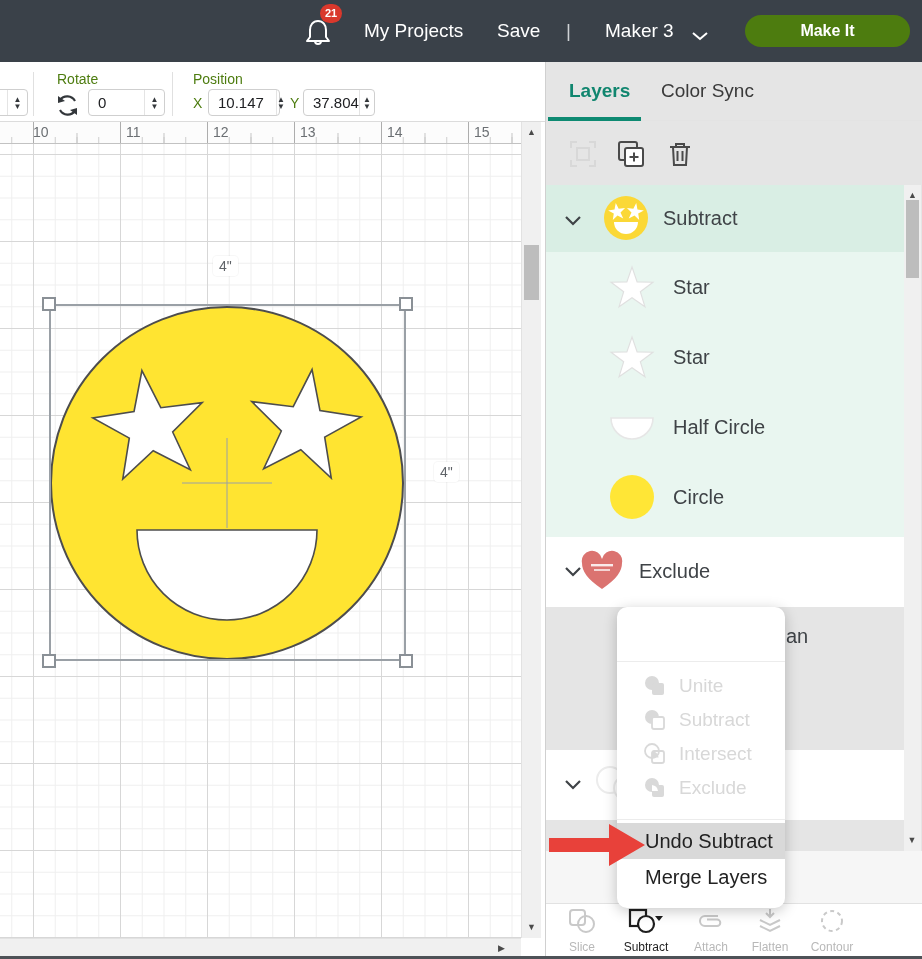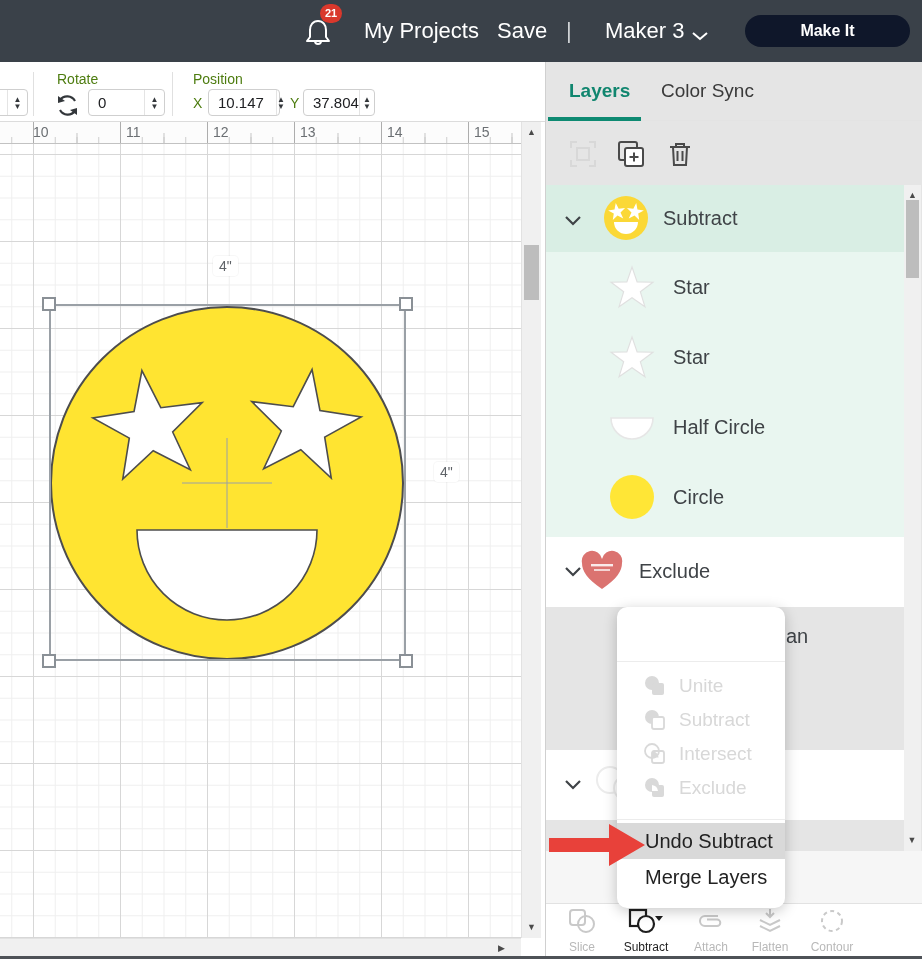--- a/index.html
+++ b/index.html
@@ -2,24 +2,24 @@
 <html><head>
 <meta charset="utf-8">
 <style>
   * { box-sizing: border-box; margin: 0; padding: 0; }
   html,body { width:922px; height:959px; overflow:hidden; }
   body { font-family:"Liberation Sans", sans-serif; position:relative; background:#fff; }
   .abs { position:absolute; }
 
   
   .header { left:0; top:0; width:922px; height:62px; background:#3a4149; z-index:5; }
-  .hdr-item { color:#fff; font-size:22px; font-weight:500; line-height:62px; white-space:nowrap; }
+  .hdr-item { color:#fff; font-size:19px; font-weight:500; line-height:62px; white-space:nowrap; }
   .badge { background:#d9382c; color:#fff; font-size:11px; font-weight:bold; border-radius:10px;
            min-width:22px; height:19px; line-height:19px; text-align:center; padding:0 4px; }
-  .makeit { background:#0f172a; color:#fff; border:none; border-radius:16px; width:165px; height:32px;
+  .makeit { background:#4d7c0f; color:#fff; border:none; border-radius:16px; width:165px; height:32px;
             font-size:16px; font-weight:bold; font-family:"Liberation Sans",sans-serif; cursor:pointer; }
 
   
   .toolbar { left:0; top:62px; width:545px; height:60px; background:#fff; border-bottom:1px solid #dcdcdc; z-index:4; }
   .tb-label { font-size:14px; color:#4d7c0f; }
   .tb-input { border:1px solid #cfcfcf; border-radius:4px; height:27px; background:#fff;
               display:flex; align-items:center; justify-content:space-between; }
   .tb-val { font-size:15px; color:#202124; padding-left:9px; }
   .stepper { display:flex; flex-direction:column; align-items:center; justify-content:center;
              width:20px; height:100%; border-left:1px solid #e4e4e4; font-size:8px; color:#33373b; line-height:7px; cursor:pointer; }

